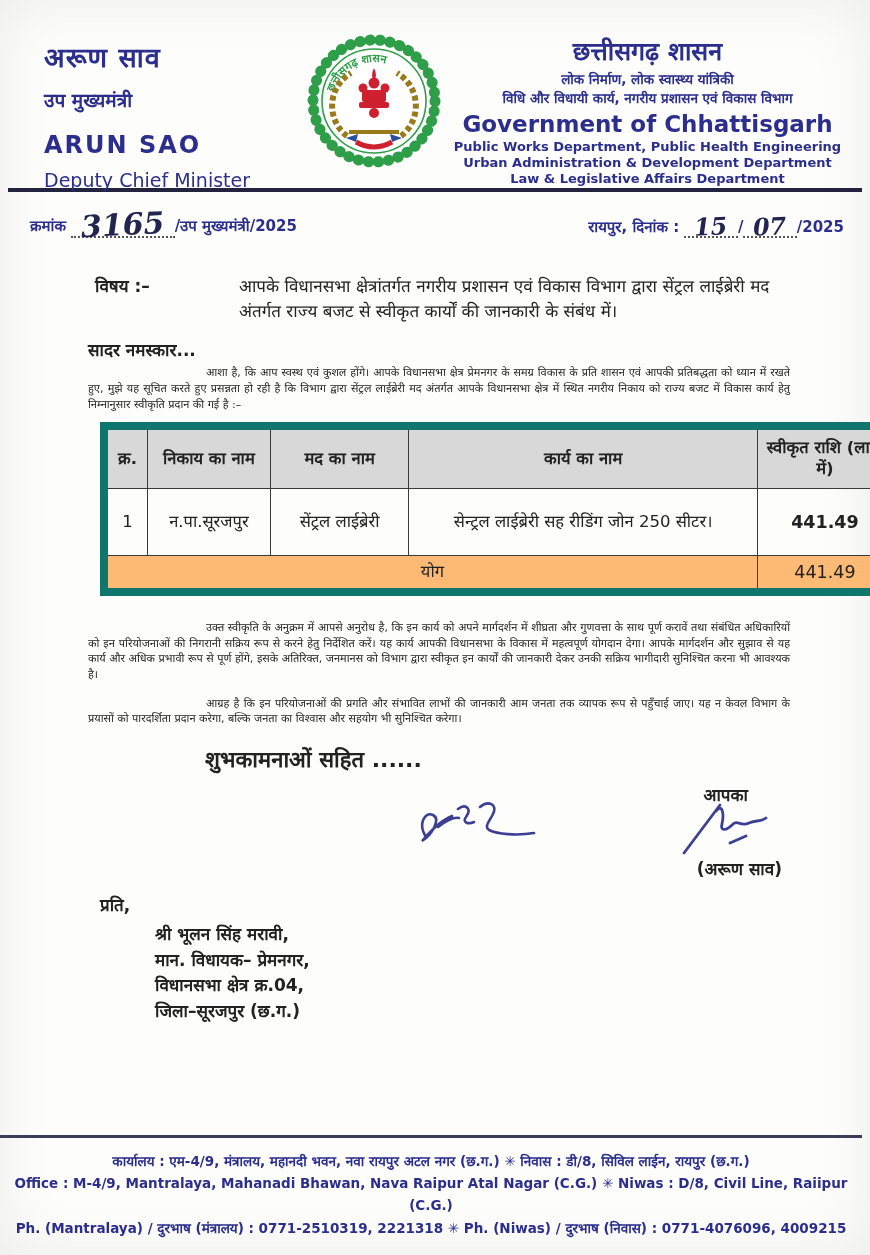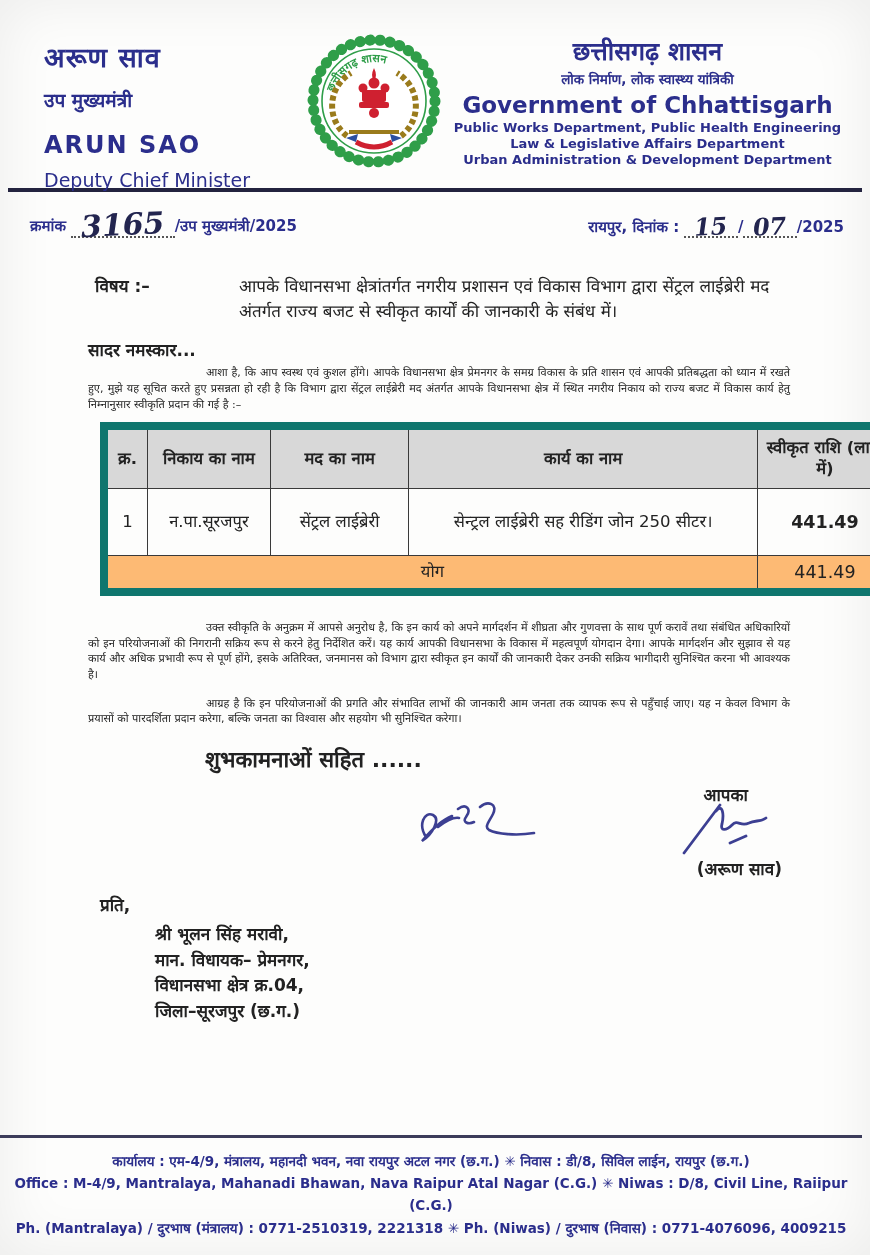--- a/index.html
+++ b/index.html
@@ -106,24 +106,25 @@
         <circle cx="75" cy="85" r="5" fill="#cf2030"></circle>
         <path d="M 75 40 q 4 8 0 13 q -4 -5 0 -13" fill="#cf2030"></path>
 
         <path d="M 57 114 q 18 10 36 0" fill="none" stroke="#cf2030" stroke-width="5"></path>
       </svg>
     </div>
 
     <div class="hdr-right navy">
       <div class="gov-hi">छत्तीसगढ़ शासन</div>
       <div class="dept-hi1">लोक निर्माण, लोक स्वास्थ्य यांत्रिकी</div>
+      <div class="dept-hi2">विधि और विधायी कार्य, नगरीय प्रशासन एवं विकास विभाग</div>
       <div class="gov-en">Government of Chhattisgarh</div>
       <div class="dept-en">Public Works Department, Public Health Engineering</div>
+      <div class="dept-en">Urban Administration &amp; Development Department</div>
       <div class="dept-en">Law &amp; Legislative Affairs Department</div>
-      <div class="dept-en">Urban Administration &amp; Development Department</div>
     </div>
   </div>
 
   <hr class="top-rule">
 
   <div class="ref-row">
     <div class="navy">
       <span>क्रमांक</span>
       <span class="dotted"><span class="hand ref-num">3165</span></span><span>/उप मुख्यमंत्री/2025</span>
     </div>

